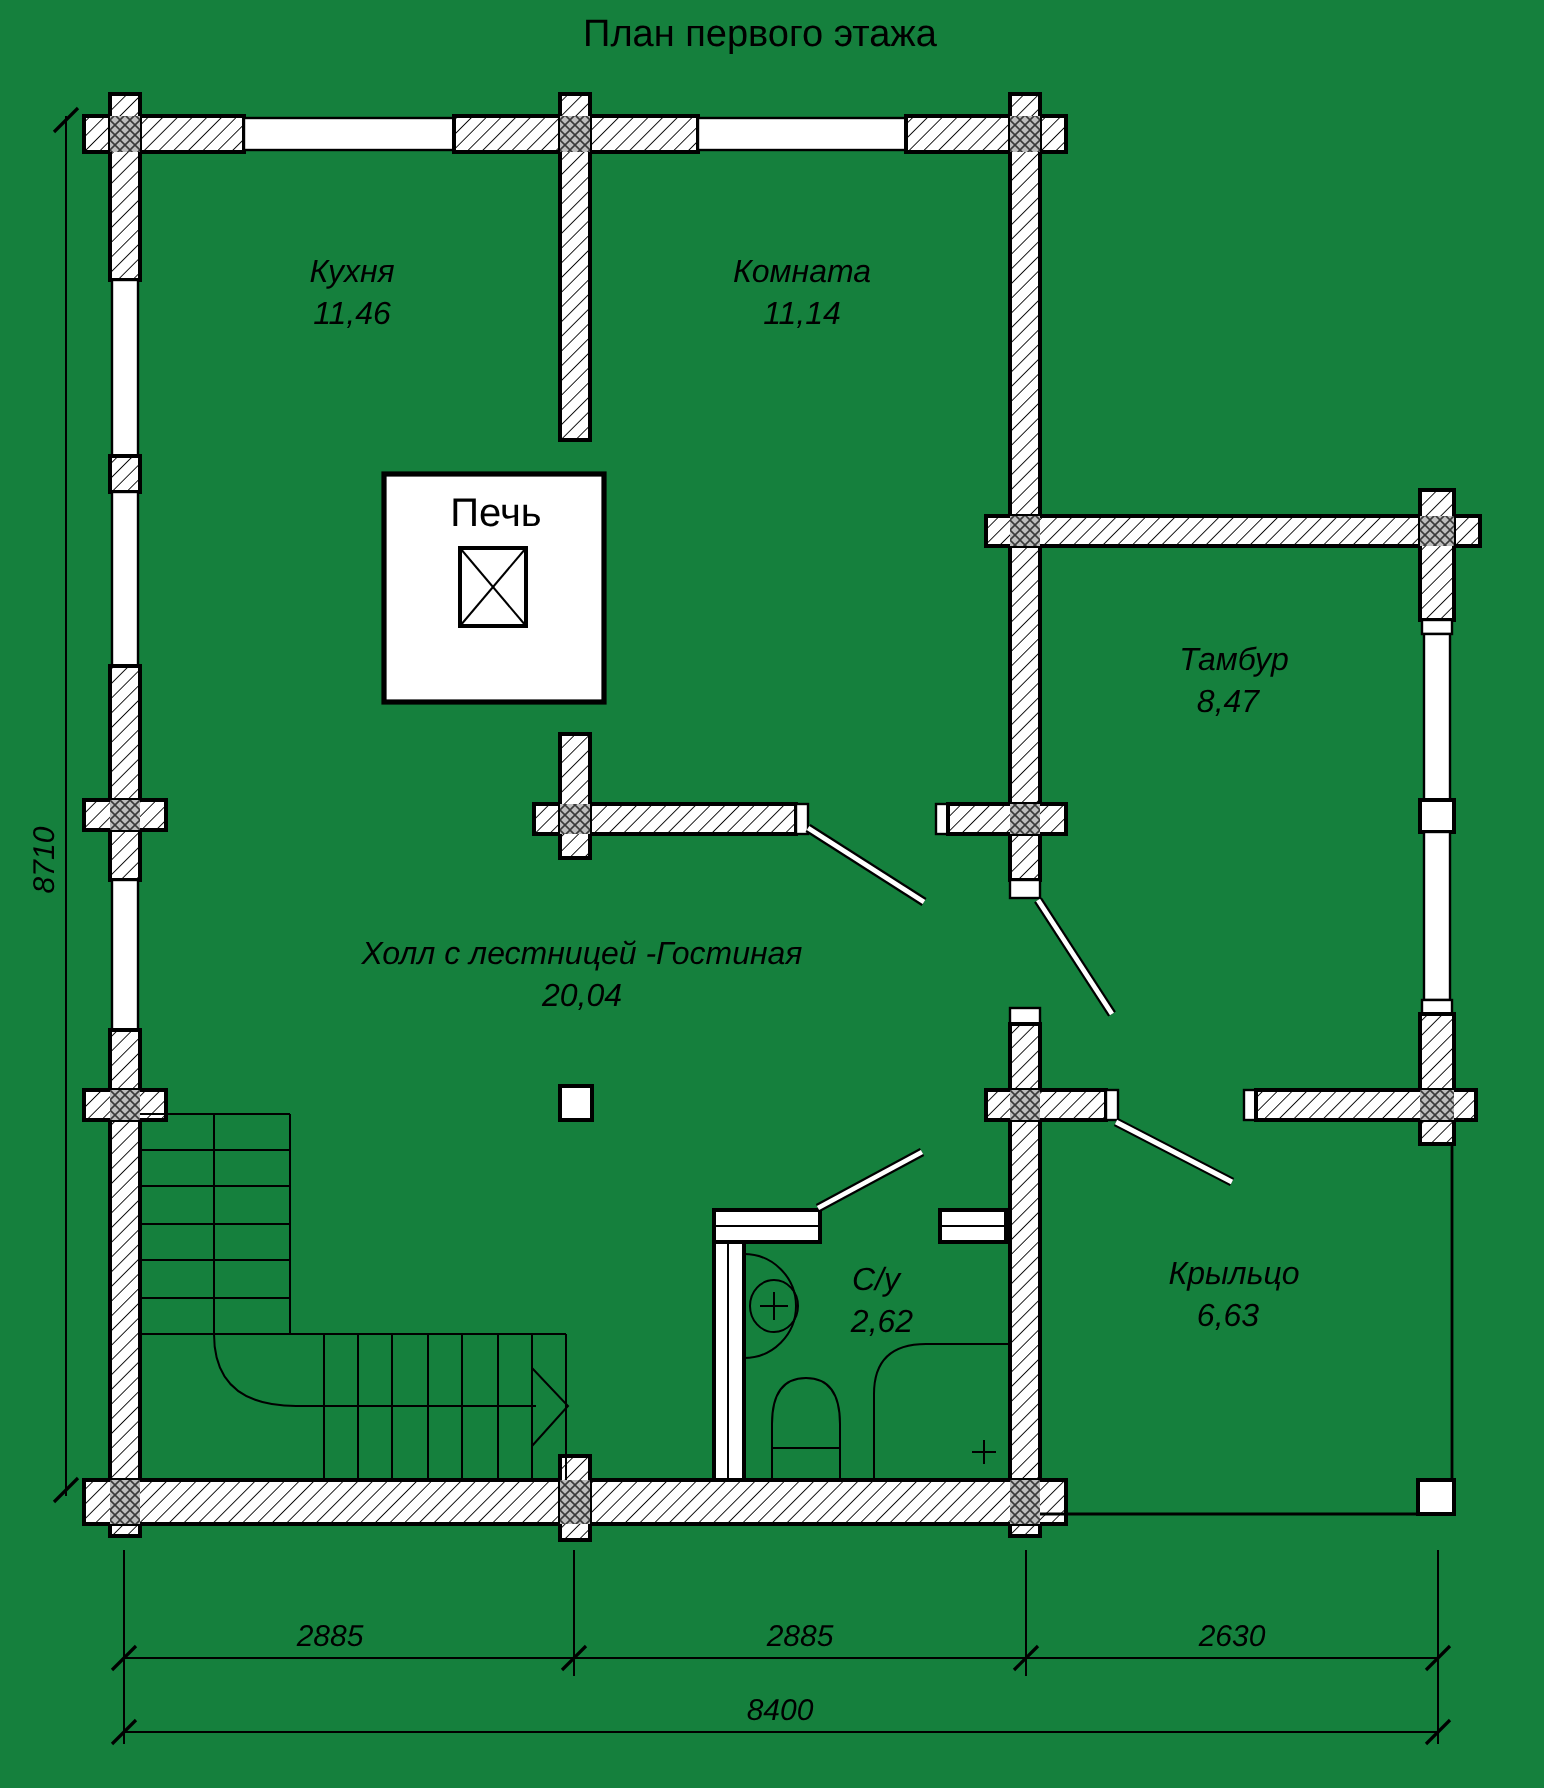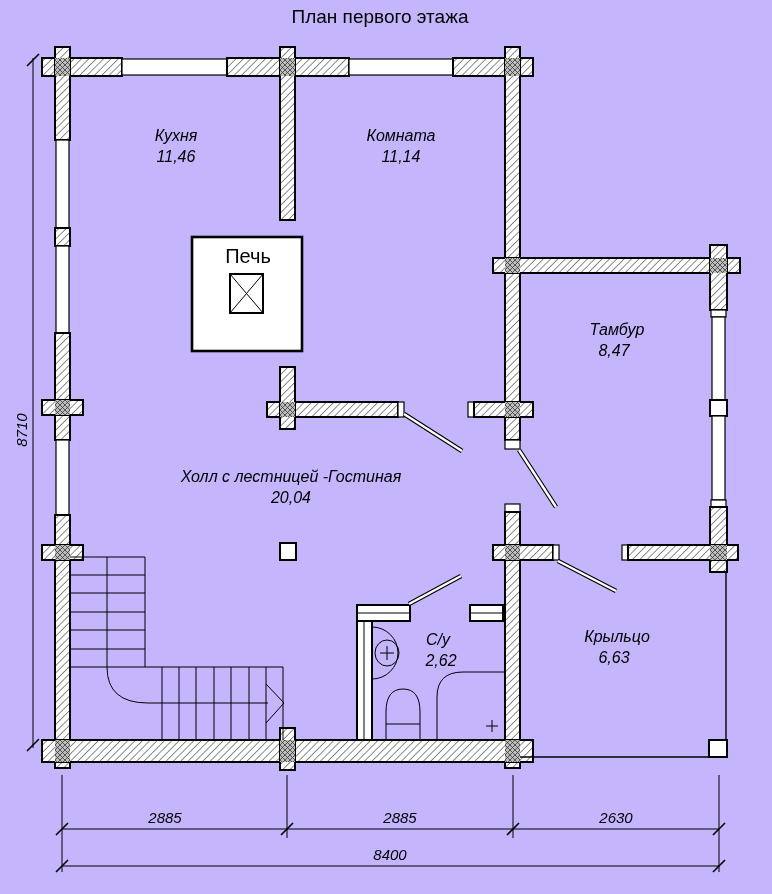--- a/index.html
+++ b/index.html
@@ -1,16 +1,16 @@
 <!DOCTYPE html>
 <html><head>
 <meta charset="utf-8">
 <style>
   html,body{margin:0;padding:0;background:#ffffff;}
-  #stage{width:772px;height:894px;position:relative;background:#c4b5fd;}
+  #stage{width:772px;height:894px;position:relative;background:#15803d;}
   svg text{font-family:"Liberation Sans",sans-serif;fill:#000;}
   .title-lbl{font-size:19px;text-anchor:middle;}
   .room-lbl{font-style:italic;font-size:16px;text-anchor:middle;}
   .dim-lbl{font-style:italic;font-size:15px;text-anchor:middle;}
   .stove-lbl{font-size:20px;text-anchor:middle;}
   .wall{fill:url(#hatch);stroke:#000;stroke-width:2;}
   .win{fill:#fff;stroke:#000;stroke-width:1.2;}
   .win2{fill:#fff;stroke:#000;stroke-width:2;}
   .x{fill:url(#xhatch);stroke:none;}
   .ln{stroke:#000;stroke-width:1.4;fill:none;}

